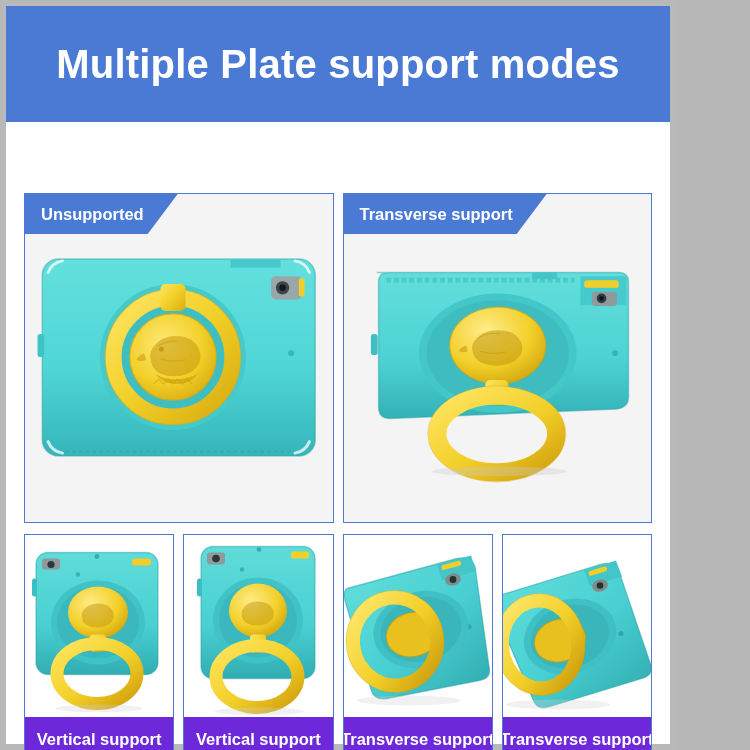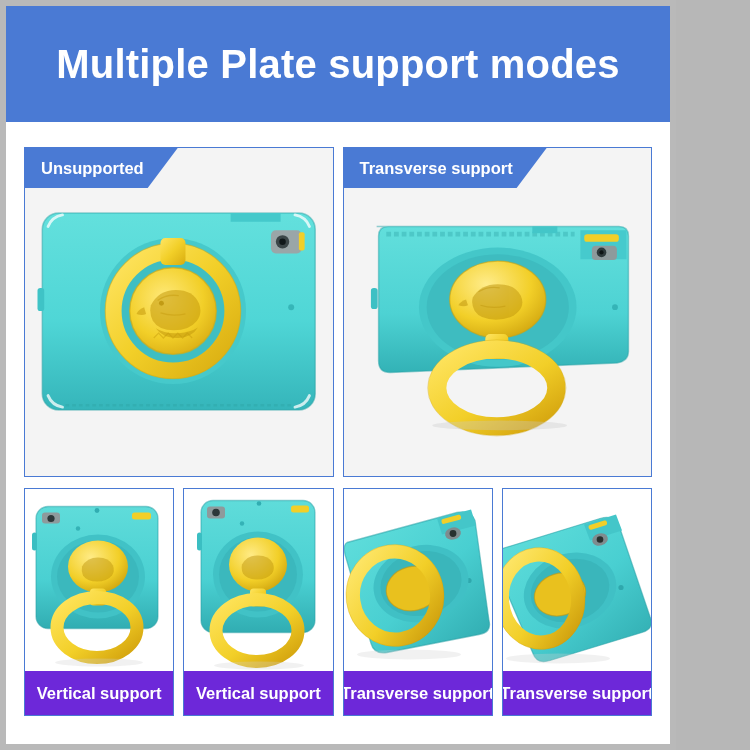--- a/index.html
+++ b/index.html
@@ -19,21 +19,21 @@
   }
   .header-title{
     color:#ffffff;font-size:40px;font-weight:bold;letter-spacing:.2px;
     line-height:1;white-space:nowrap;
   }
   
   .grid{
     position:absolute;left:6px;right:6px;top:122px;bottom:6px;
     padding:19px 12px 14px 12px;box-sizing:border-box;background:#fff;
   }
-  .row-top{display:flex;gap:9px;height:330px;}
+  .row-top{display:flex;gap:9px;height:330px;margin-top:46px;}
   .row-bottom{display:flex;gap:9px;height:228px;margin-top:11px;}
   
   .panel{
     position:relative;flex:1;box-sizing:border-box;
     border:1.5px solid #4a7ad4;background:#f4f4f4;overflow:hidden;
   }
   .panel-media{position:absolute;inset:0;display:flex;align-items:center;justify-content:center;}
   .panel-media svg{display:block;}
   
   .tab{

